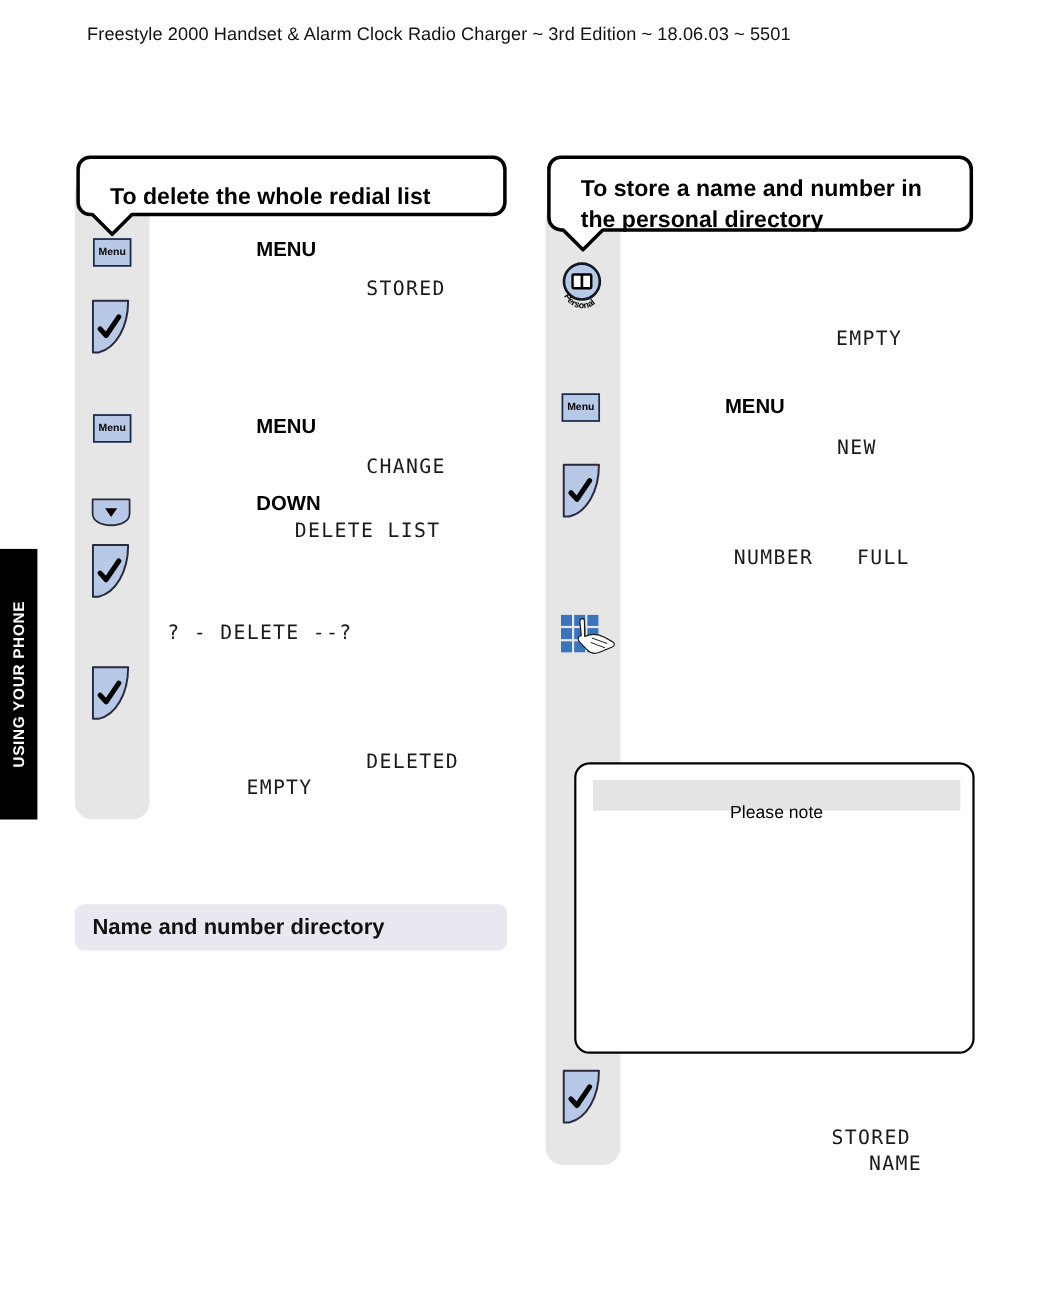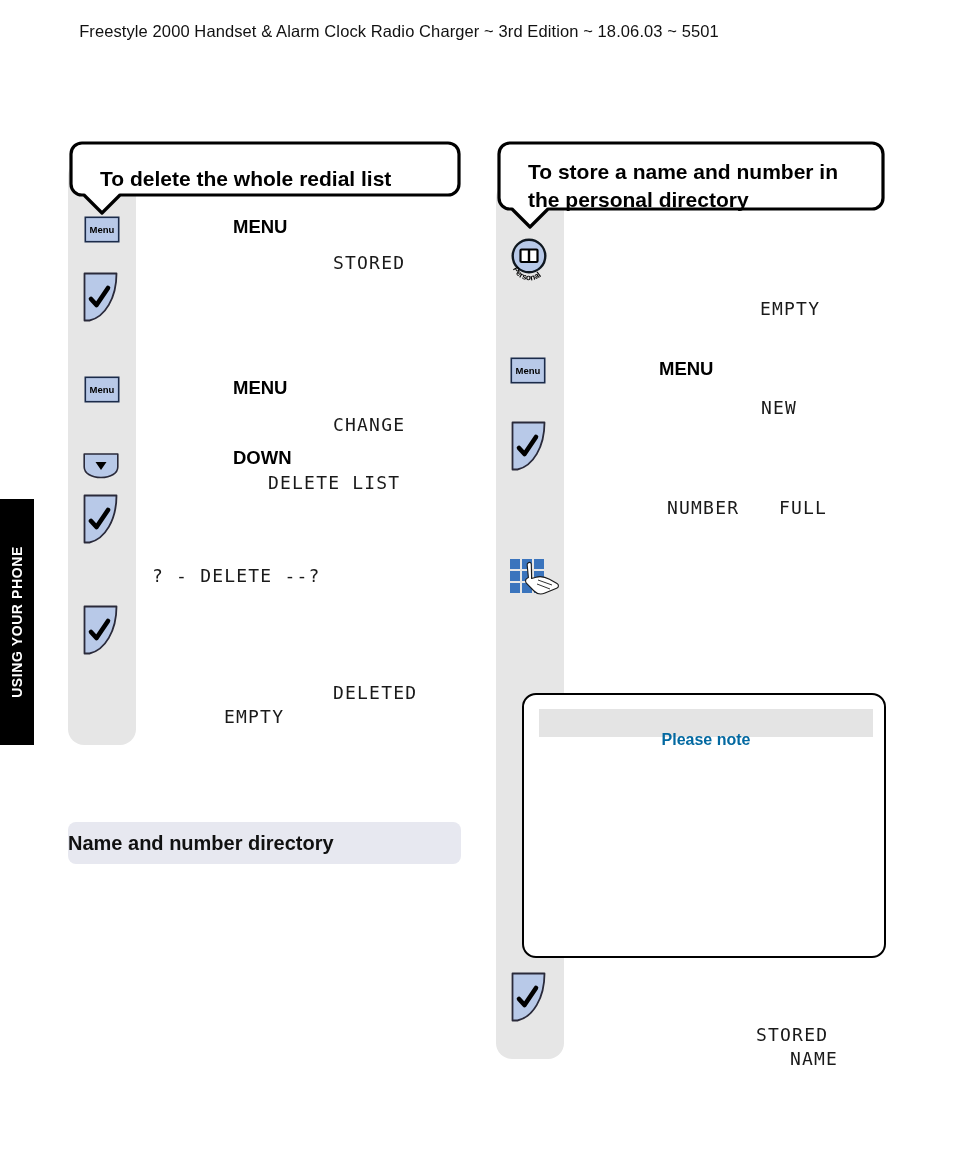--- a/index.html
+++ b/index.html
@@ -129,20 +129,21 @@
     left: 68px;
     top: 822px;
     width: 393px;
     height: 42px;
     background: #e7e8f0;
     border-radius: 8px;
     display: flex;
     align-items: center;
   }
   .section-bar-label {
+    padding-left: 16px;
     font-size: 20px;
     font-weight: bold;
     color: #111;
   }
 
   
   .note-box {
     position: absolute;
     left: 522px;
     top: 693px;
@@ -160,22 +161,22 @@
     top: 14px;
     width: 334px;
     height: 28px;
     background: #e4e4e4;
     display: flex;
     align-items: center;
     justify-content: center;
   }
   .note-head-label {
     font-size: 16px;
-    font-weight: bold;
-    color: #0369a1;
+    font-weight: normal;
+    color: #000000;
     margin-top: 34px;
   }
   .note-body {
     position: absolute;
     left: 15px;
     top: 50px;
     width: 334px;
     height: 200px;
     font-size: 14px;
     color: #000;

